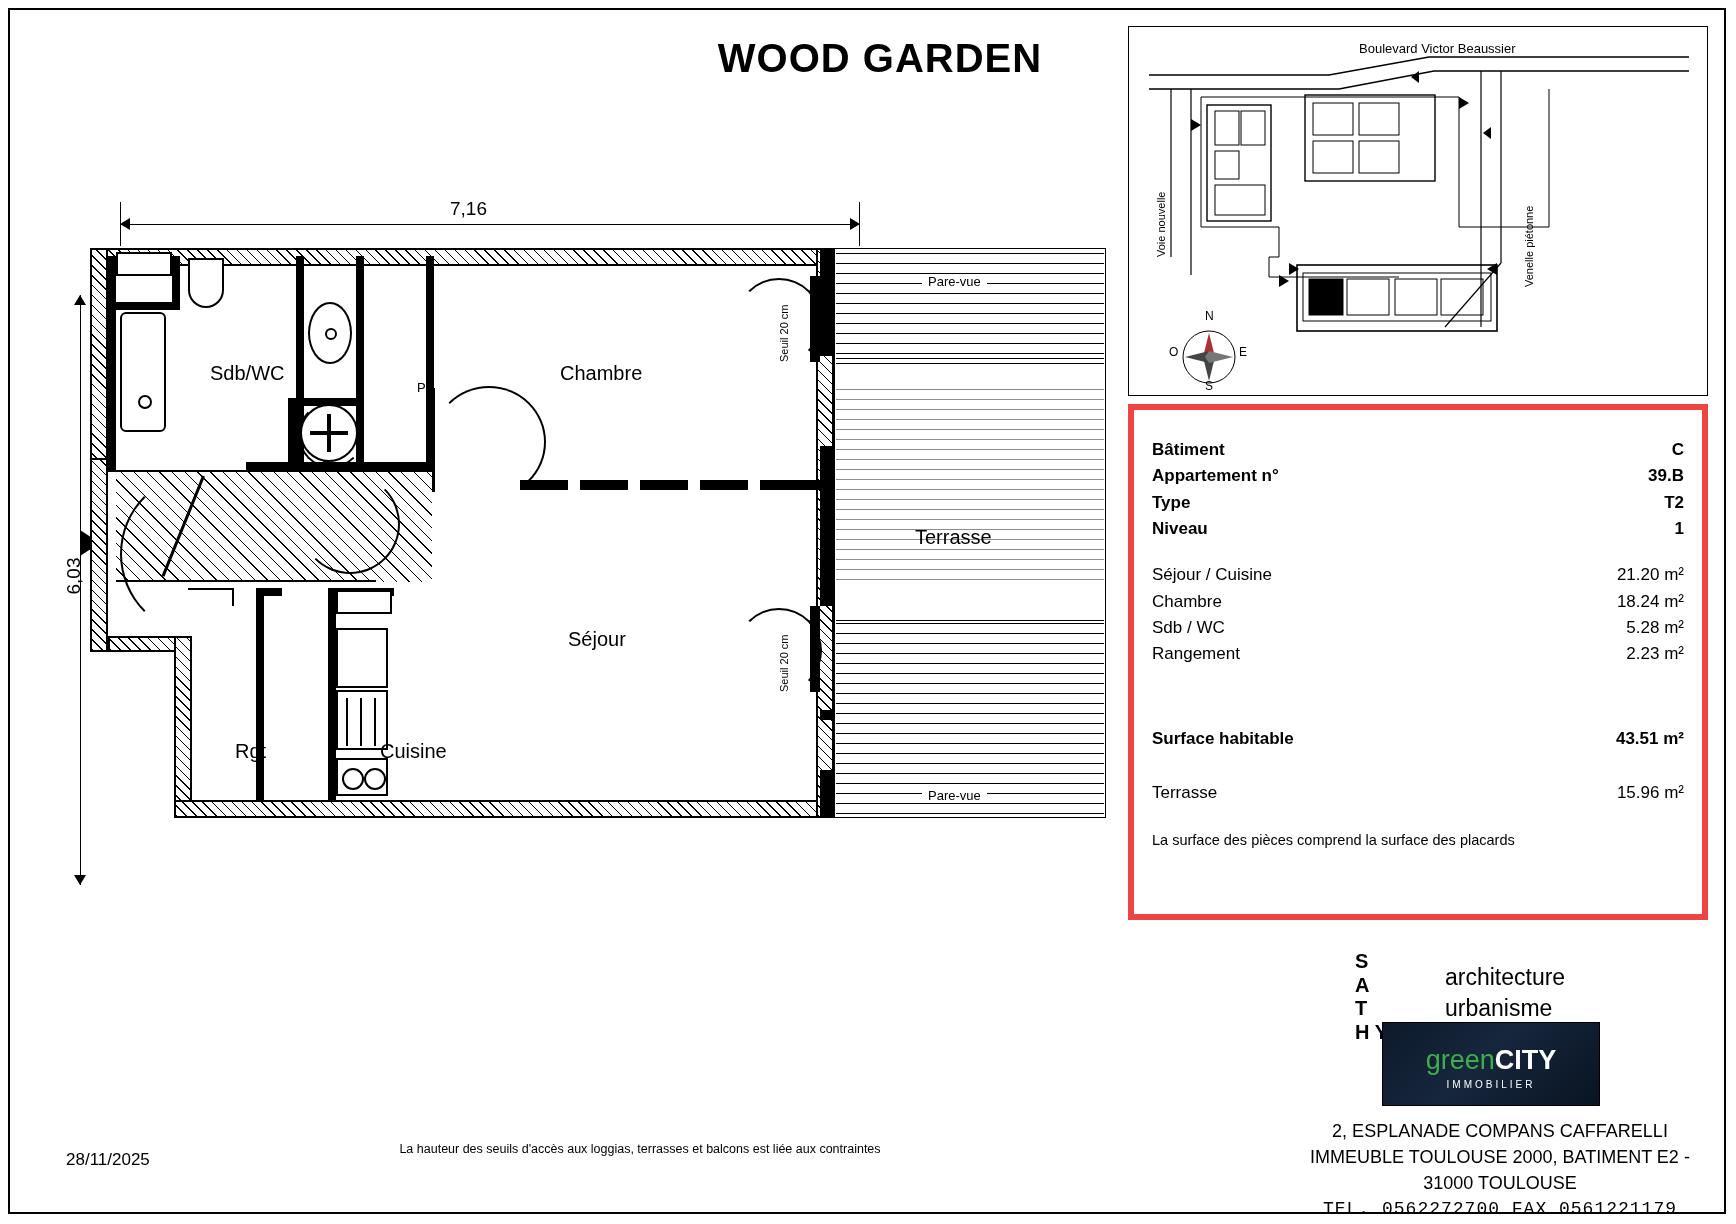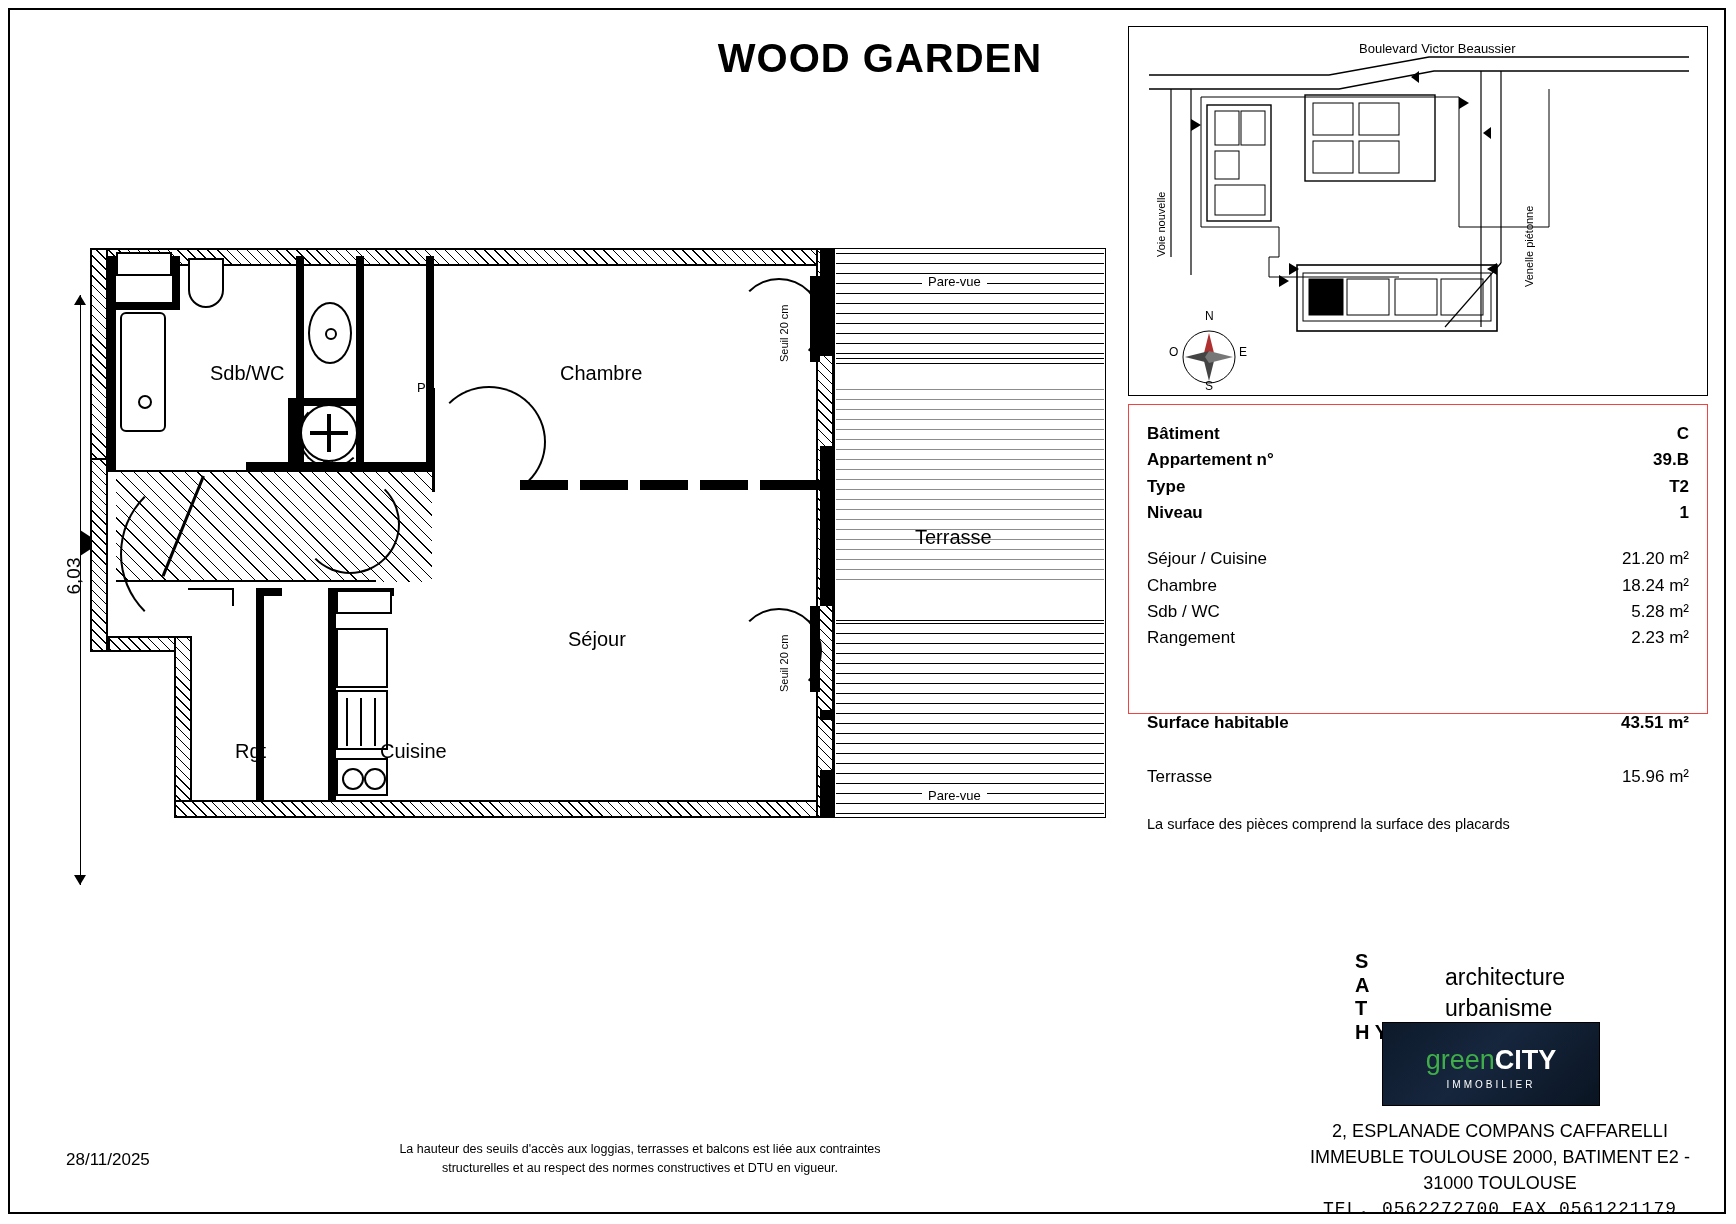--- a/index.html
+++ b/index.html
@@ -57,23 +57,23 @@
   .thinline{position:absolute;background:#000;}
 
   .doorarc{position:absolute;border:2px solid #000;border-radius:50%;}
 
   
   .sitemap{
     position:absolute;left:1128px;top:26px;width:580px;height:370px;
     border:1px solid #000;box-sizing:border-box;background:#fff;
   }
   .infobox{
-    position:absolute;left:1128px;top:404px;width:580px;height:310px;
-    border:1px solid #ef4444;box-sizing:border-box;background:#fff;
-    padding:16px 18px;
+    position:absolute;left:1128px;top:404px;width:580px;height:516px;
+    border:6px solid #ef4444;box-sizing:border-box;background:#fff;
+    padding:27px 18px;
   }
   .inforow{display:flex;justify-content:space-between;font-size:17px;line-height:1.55;}
   .inforow.b{font-weight:bold;}
   .sep{height:20px;}
   .note{font-size:14.5px;margin-top:26px;}
   .sathy-letters{position:absolute;left:1355px;top:950px;font-weight:bold;font-size:20px;line-height:1.18;}
   .sathy-text{position:absolute;left:1445px;top:962px;font-size:23px;line-height:1.35;}
 
   .greencity{
     position:absolute;left:1382px;top:1022px;width:216px;height:82px;
@@ -93,20 +93,28 @@
 </style>
 </head>
 <body>
 
 <div class="frame"></div>
 
 <div class="title">WOOD GARDEN</div>
 
 <div class="plan">
 
+  <div class="dimtop">
+    <div class="tick1"></div>
+      <div class="tick2"></div>
+    <div class="line"></div>
+      <div class="arrL"></div>
+      <div class="arrR"></div>
+    <div class="lbl">7,16</div>
+  </div>
 
   <div class="dimleft">
     <div class="line"></div>
       <div class="arrT"></div>
       <div class="arrB"></div>
     <div class="lbl">6,03</div>
   </div>
 
   <div class="entryarrow"></div>
 
@@ -354,14 +362,13 @@
 <div class="addr">
   <div>2, ESPLANADE COMPANS CAFFARELLI</div>
   <div>IMMEUBLE TOULOUSE 2000, BATIMENT E2 - 31000 TOULOUSE</div>
   <div class="mono">TEL. 0562272700   FAX 0561221179</div>
 </div>
 
 <div class="date">28/11/2025</div>
 
 <div class="disclaim">
   <div>La hauteur des seuils d'accès aux loggias, terrasses et balcons est liée aux contraintes</div>
-  <div>structurelles et au respect des normes constructives et DTU en vigueur.</div>
 </div>
 
 </body></html>

